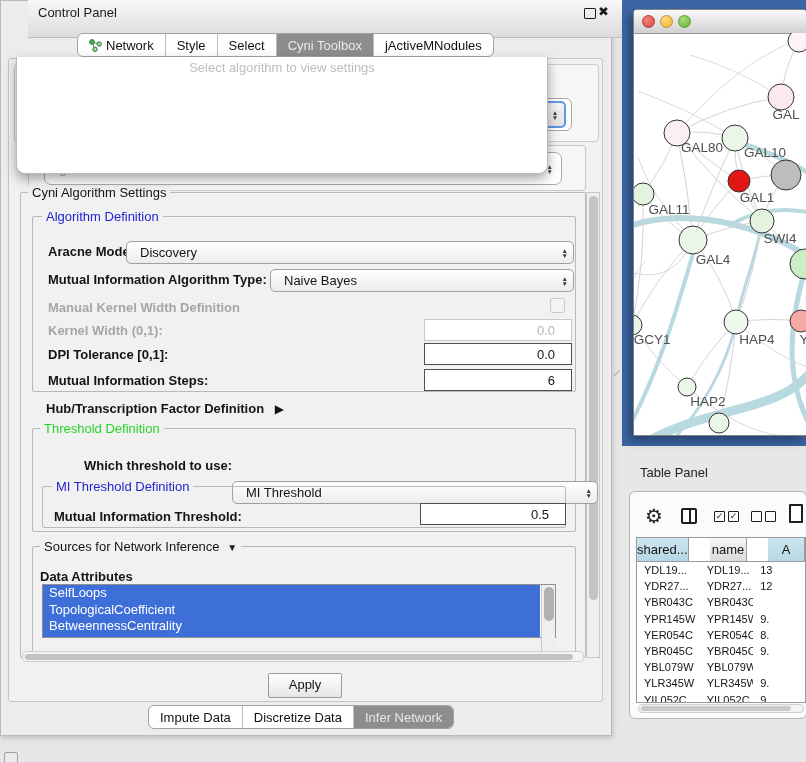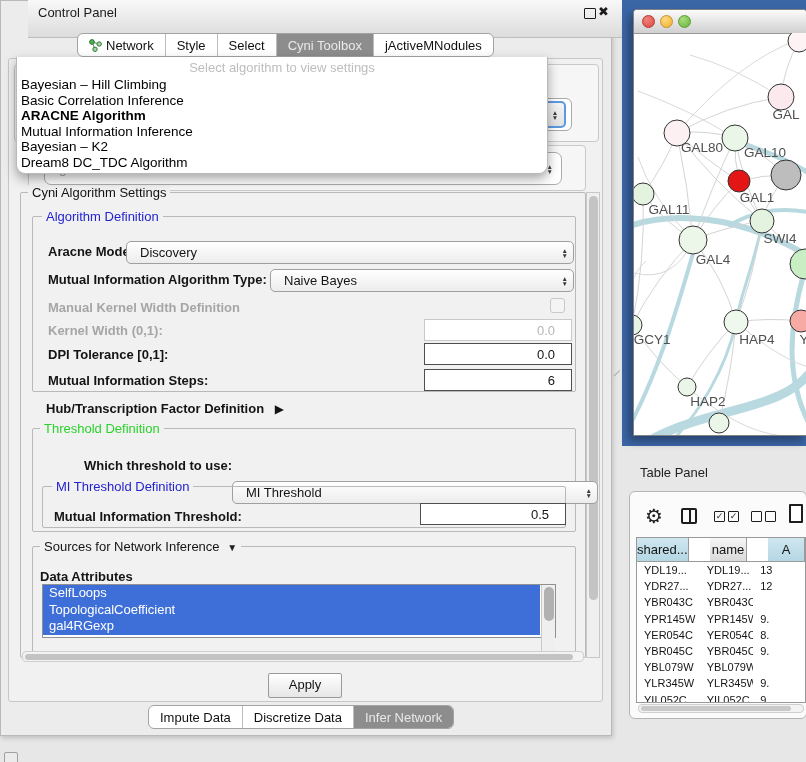--- a/index.html
+++ b/index.html
@@ -127,28 +127,20 @@
 <div class="abs" style="left:44px;top:152px;width:518px;height:33px;border:1px solid #ababab;border-radius:7px;background:#fff;box-sizing:border-box;display:flex;align-items:center;color:#9c9c9c;font-size:13.5px;padding-left:14px;">
   <span>gal-filtered sif default node</span>
   <span class="stp" style="margin-left:auto;display:flex;flex-direction:column;align-items:center;padding:0 8px;color:#444;font-size:6.5px;line-height:5px;">
       <span>▲</span>
       <span>▼</span>
     </span>
 </div>
 
 <div class="abs" id="dd">
   <div class="ph">Select algorithm to view settings</div>
-  <div id="dd-items">
-      <div class="it">Bayesian – Hill Climbing</div>
-      <div class="it">Basic Correlation Inference</div>
-      <div class="it b">ARACNE Algorithm</div>
-      <div class="it">Mutual Information Inference</div>
-      <div class="it">Bayesian – K2</div>
-      <div class="it">Dream8 DC_TDC Algorithm</div>
-    </div>
 </div>
 
 <div class="abs grp" style="left:20px;top:192px;width:566px;height:466px;"></div>
 <span class="grp-lb" style="left:28px;top:185px;">Cyni Algorithm Settings</span>
 
 <div class="abs sb-v" style="left:586px;top:192px;width:14px;height:466px;">
   <div class="sb-th" style="left:1.5px;top:3px;width:9px;height:404px;"></div>
 </div>
 
 <div class="abs grp" style="left:32px;top:216px;width:544px;height:176px;"></div>
@@ -209,20 +201,21 @@
 <div class="abs grp" style="left:32px;top:546px;width:544px;height:110px;"></div>
 <span class="grp-lb" style="left:40px;top:539px;">
   <span>Sources for Network Inference</span>
   <span style="font-size:10px;color:#222;margin-left:4px;">▼</span>
 </span>
 <span class="blb" style="left:40px;top:569px;">Data Attributes</span>
 
 <div class="abs" id="attr-list">
     <div class="li" style="background: rgb(62, 111, 216);">SelfLoops</div>
     <div class="li" style="background: rgb(62, 111, 216);">TopologicalCoefficient</div>
+    <div class="li" style="background: rgb(62, 111, 216);">BetweennessCentrality</div>
     <div class="li" style="background: rgb(62, 111, 216);">gal4RGexp</div>
   </div>
 <div class="abs sb-v" style="left:541px;top:585px;width:14px;height:66px;border:none;border-left:1px solid #c9c9c9;">
   <div class="sb-th" style="left:2px;top:2px;width:10px;height:34px;background:#b1b1b1;"></div>
 </div>
 <div class="abs" style="left:22px;top:651px;width:562px;height:11px;background:#f3f3f3;border:1px solid #cfcfcf;box-sizing:border-box;border-radius:4px;">
   <div class="sb-th" style="left:2px;top:1.5px;width:548px;height:6px;background:#c3c3c3;"></div>
 </div>
 
 <div class="abs" id="apply">Apply</div>

